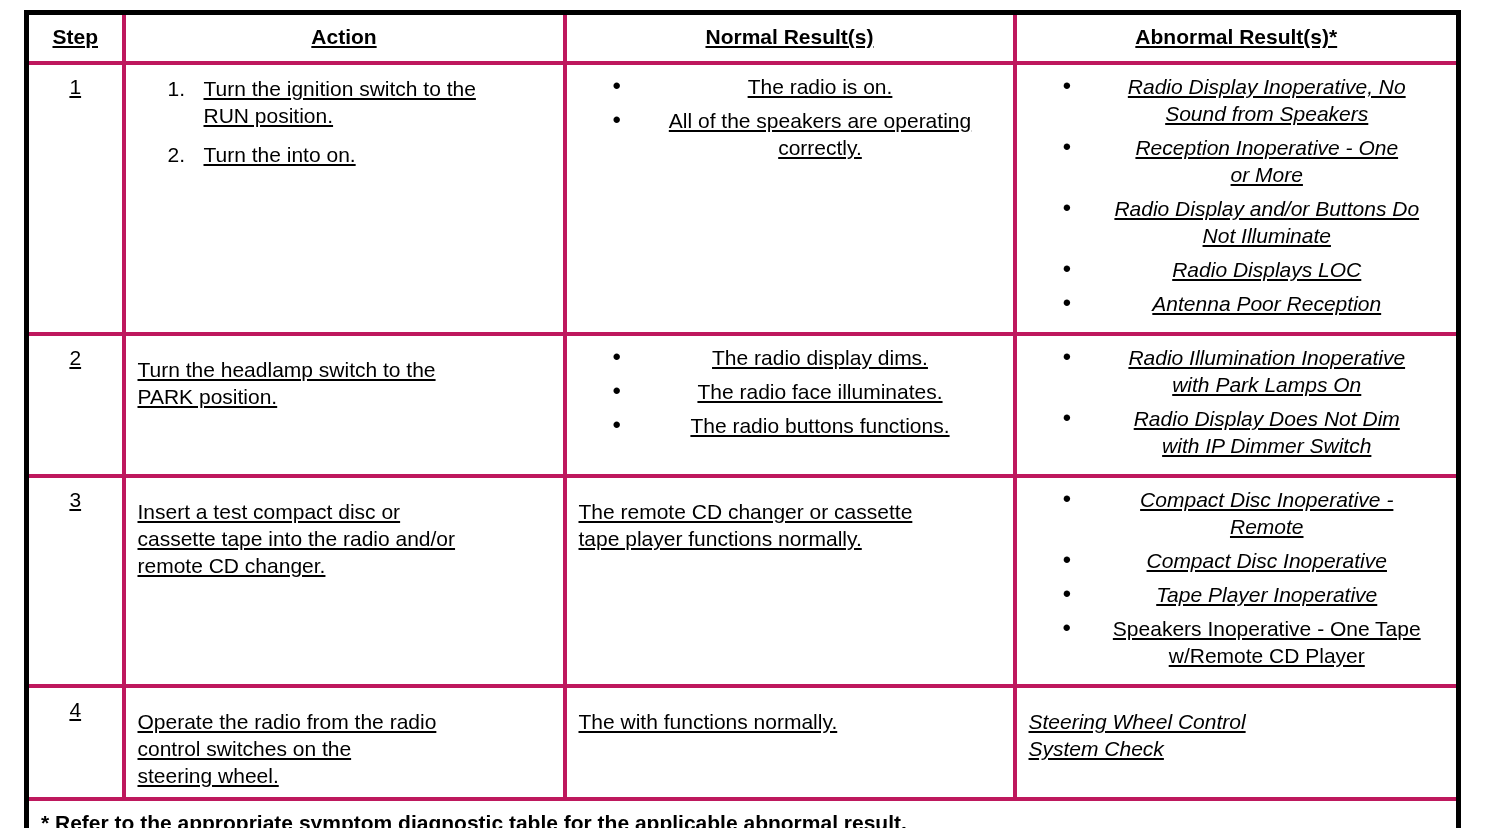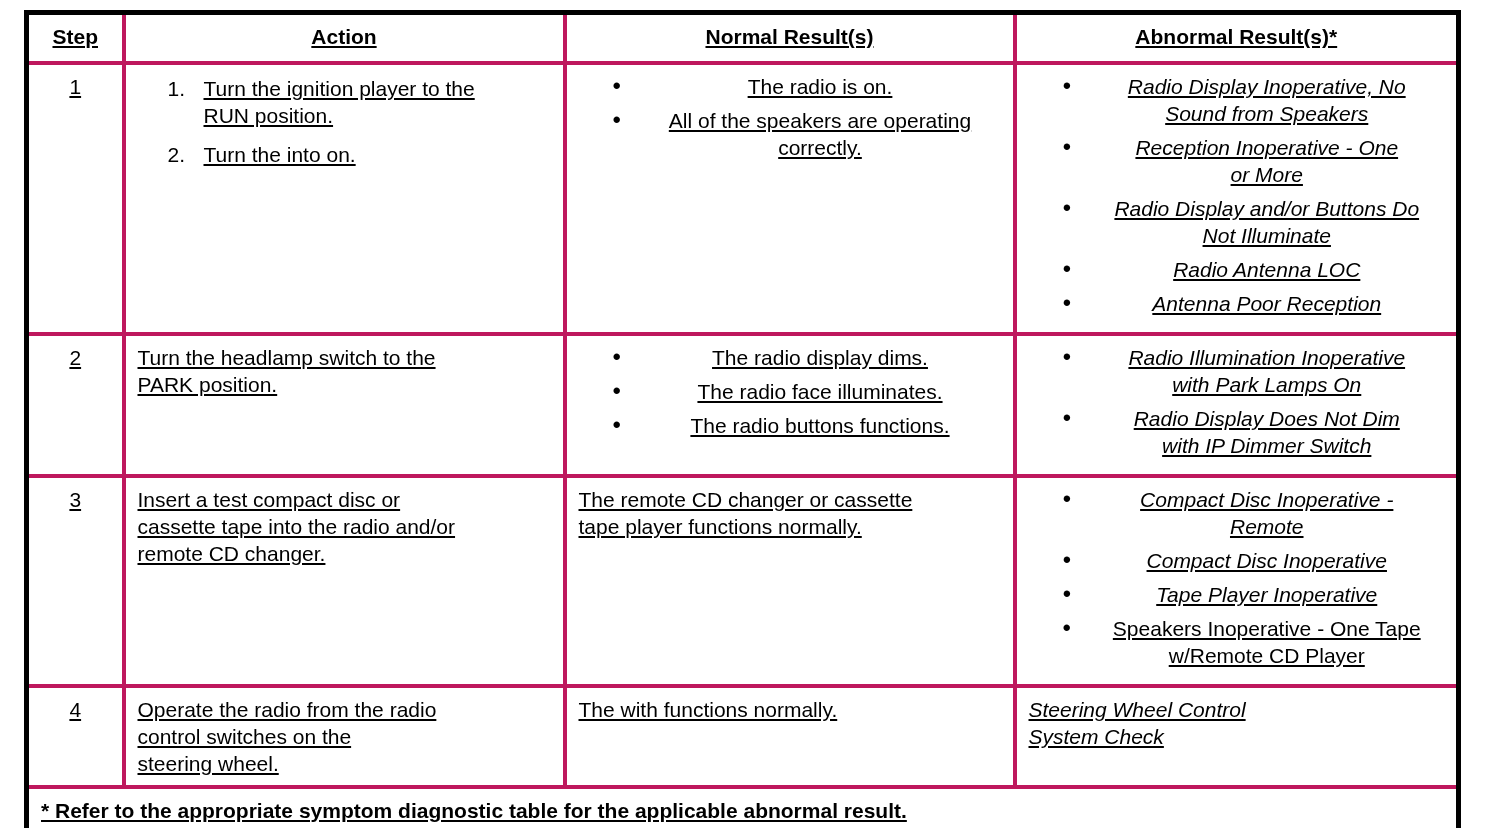--- a/index.html
+++ b/index.html
@@ -82,21 +82,21 @@
     position: relative;
     padding-left: 36px;
     margin: 0 0 12px 0;
   }
   ol.numlist .num {
     position: absolute;
     left: 0;
     top: 0;
   }
   ol.numlist .txt { white-space: pre-line; }
-  .celltext { white-space: pre-line; }
+  .celltext { white-space: pre-line; margin-top: 12px; }
   .celltext.italic { font-style: italic; }
   td.footer-cell {
     font-weight: bold;
     padding: 6px 12px;
     height: 34px;
     vertical-align: middle;
   }
   
   tr.r1 { height: 266px; }
   tr.r2 { height: 130px; }
@@ -122,21 +122,21 @@
         <th>Abnormal Result(s)*</th>
       </tr>
     </thead>
     <tbody>
       <tr class="r1">
         <td class="step-cell">1</td>
         <td>
           <ol class="numlist">
             <li>
               <span class="num">1.</span>
-              <span class="txt">Turn the ignition player to the
+              <span class="txt">Turn the ignition switch to the
 RUN position.</span>
             </li>
             <li>
               <span class="num">2.</span>
               <span class="txt">Turn the into on.</span>
             </li>
           </ol>
         </td>
         <td>
           <ul class="bullets">
@@ -146,21 +146,21 @@
           </ul>
         </td>
         <td>
           <ul class="bullets italic">
             <li>Radio Display Inoperative, No
 Sound from Speakers</li>
             <li>Reception Inoperative - One
 or More</li>
             <li>Radio Display and/or Buttons Do
 Not Illuminate</li>
-            <li>Radio Antenna LOC</li>
+            <li>Radio Displays LOC</li>
             <li>Antenna Poor Reception</li>
           </ul>
         </td>
       </tr>
       <tr class="r2">
         <td class="step-cell">2</td>
         <td>
           <div class="celltext">Turn the headlamp switch to the
 PARK position.</div>
         </td>

